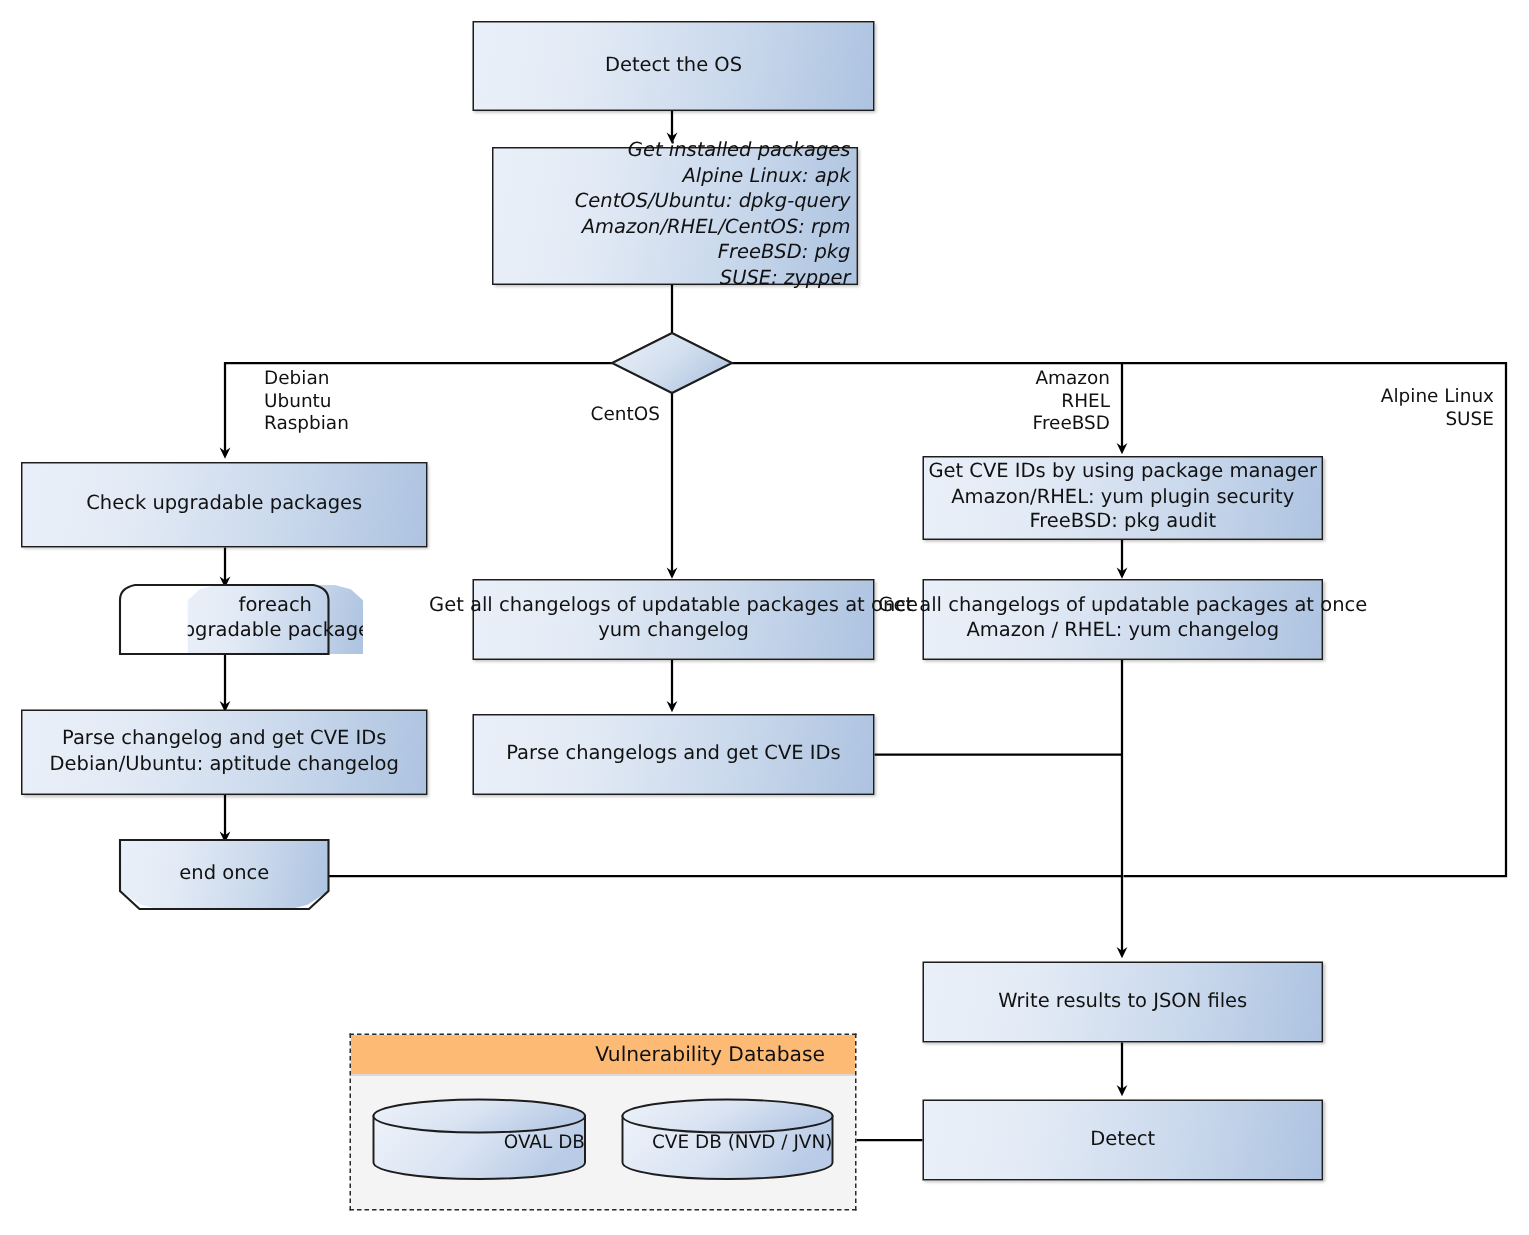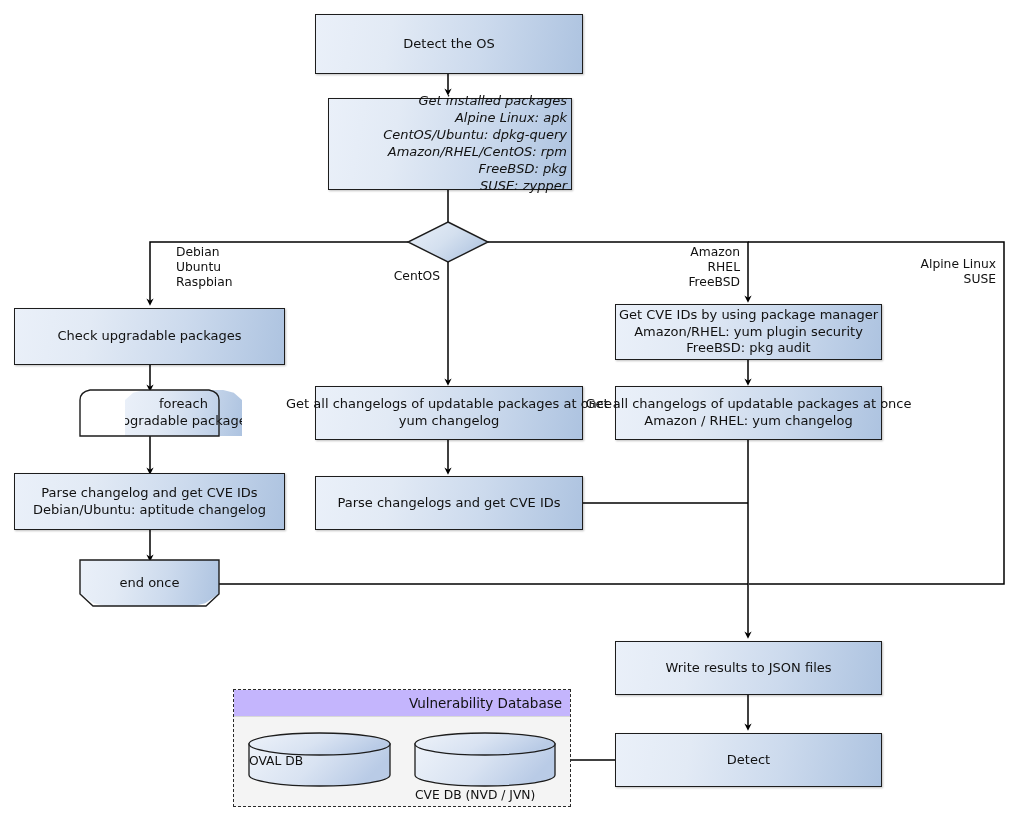--- a/index.html
+++ b/index.html
@@ -29,24 +29,24 @@
   }
   .loopend{
      clip-path:polygon(0 0, 100% 0, 100% 74%, 90% 94%, 82% 100%, 18% 100%, 10% 94%, 0 74%);
      border:none;
      background:linear-gradient(100deg,#eaf0f9 0%,#e2eaf5 28%,#ccdaed 62%,#adc3e0 100%);
   }
 
   .group{position:absolute;box-sizing:border-box;
          border:1.6px dashed #2a2a2a;background:#f4f4f4;}
   .group-title{position:absolute;left:0;right:0;top:0;height:26px;
-         background:#c4b5fd;border-bottom:1px solid #d8d8d8;
+         background:#fdba74;border-bottom:1px solid #d8d8d8;
          display:flex;align-items:center;justify-content:flex-end;
-         padding-right:8px;font-size:13.5px;color:#111;}
-  .cyl-label{position:absolute;left:0;right:0;text-align:left;font-size:12.3px;color:#111;}
+         padding-right:20px;font-size:13.5px;color:#111;}
+  .cyl-label{position:absolute;left:0;right:0;text-align:right;font-size:12.3px;color:#111;}
 
   .edgelabel{position:absolute;font-size:12.3px;color:#111;line-height:1.22;white-space:pre;}
   .edgelabel.l{text-align:left;margin-left:16px;}
   .edgelabel.r{text-align:right;}
 </style>
 </head>
 <body>
 
 <div id="stage">
 
@@ -208,17 +208,17 @@
 
     <g>
       <path d="M415,744 L415,775 A70,11 0 0 0 555,775 L555,744 Z" fill="url(#cg)" stroke="#1d1d1d" stroke-width="1.3"></path>
       <ellipse cx="485" cy="744" rx="70" ry="11" fill="url(#cg)" stroke="#1d1d1d" stroke-width="1.3"></ellipse>
     </g>
   </svg>
 
   <div class="cyl-label" style="left:249px;top:754px;width:141px;">
     <span>OVAL DB</span>
   </div>
-  <div class="cyl-label" style="left:415px;top:788px;width:140px;">
+  <div class="cyl-label" style="left:415px;top:754px;width:140px;">
     <span>CVE DB (NVD / JVN)</span>
   </div>
 
 </div>
 
 </body></html>

